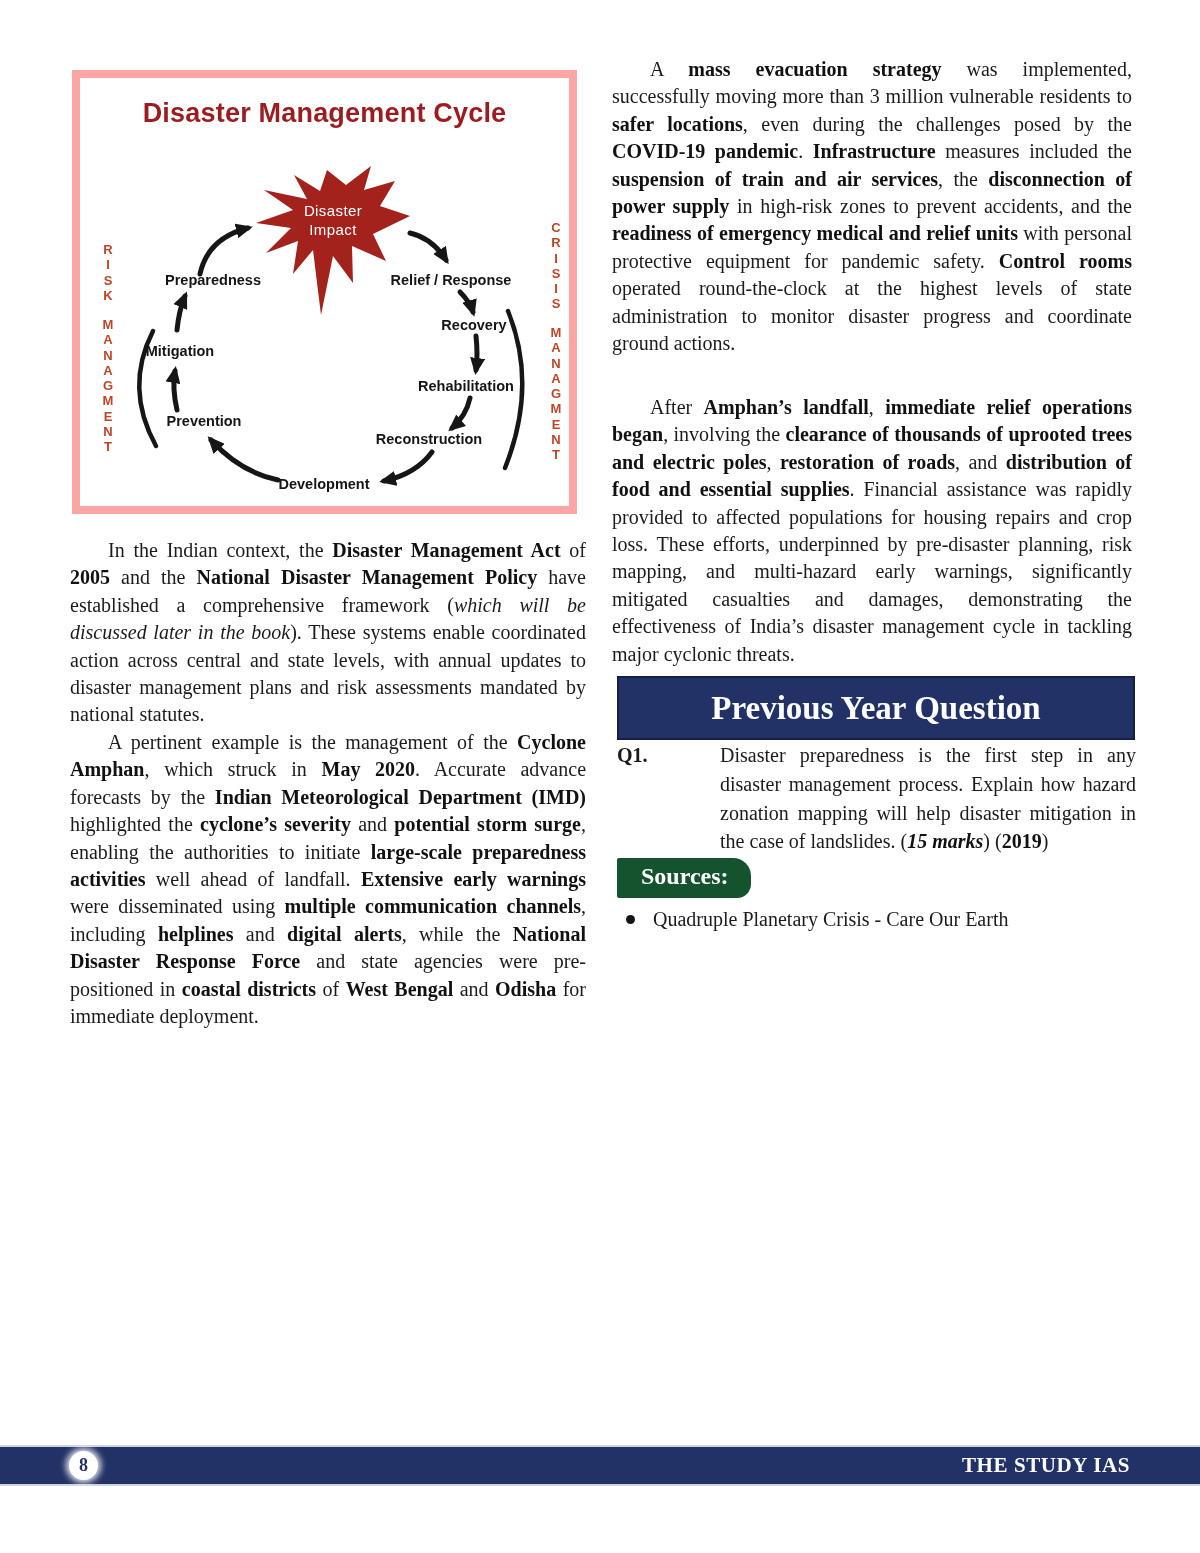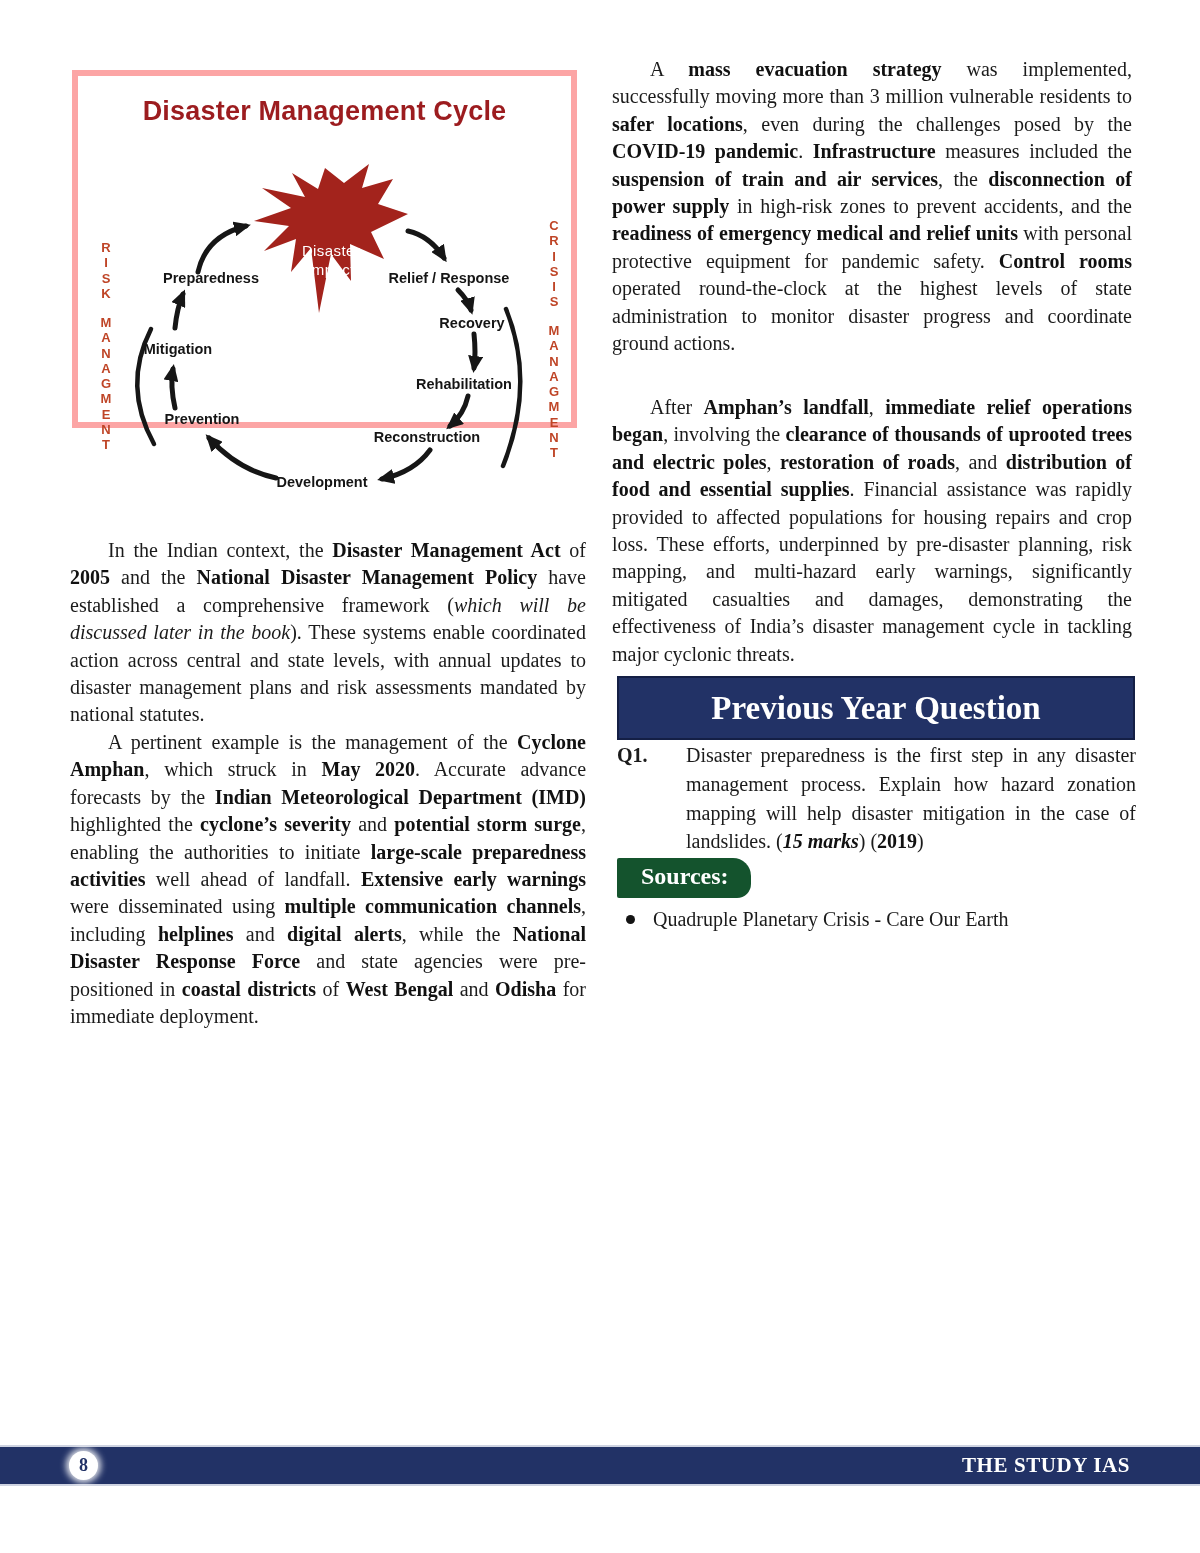--- a/index.html
+++ b/index.html
@@ -4,33 +4,33 @@
 <style>
   * { margin:0; padding:0; box-sizing:border-box; }
   html,body { background:#ffffff; }
   .page {
     position:relative; width:1200px; height:1553px; background:#ffffff;
     font-family:"Liberation Serif", serif; color:#1b1b1b; overflow:hidden;
   }
 
   
   .diagram {
-    position:absolute; left:72px; top:70px; width:505px; height:358px;
-    border:6px solid #fca5a5; background:#ffffff;
+    position:absolute; left:72px; top:70px; width:505px; height:444px;
+    border:8px solid #fca5a5; background:#ffffff;
   }
   .d-title {
     position:absolute; left:0; right:0; top:20px; text-align:center;
     font-family:"Liberation Sans", sans-serif; font-weight:bold;
     font-size:27px; color:#9c1c1f; letter-spacing:.2px;
   }
   .d-svg { position:absolute; left:0; top:0; width:505px; height:461px; }
   .impact-label {
     position:absolute; left:253px; top:142px; transform:translate(-50%,-50%);
     text-align:center; color:#ffffff; font-family:"Liberation Sans", sans-serif;
-    font-size:15px; line-height:19px; letter-spacing:.4px;margin-top:42px;
+    font-size:15px; line-height:19px; letter-spacing:.4px;
   }
   .node {
     position:absolute; transform:translate(-50%,-50%); white-space:nowrap;
     font-family:"Liberation Sans", sans-serif; font-weight:bold;
     font-size:14.5px; color:#151515;
   }
   .vword {
     position:absolute; transform:translateX(-50%);
     display:flex; flex-direction:column; align-items:center;
     font-family:"Liberation Sans", sans-serif; font-weight:bold;
@@ -50,21 +50,21 @@
   
   .banner {
     position:absolute; left:617px; top:676px; width:518px; height:64px;
     background:#223266; border:2px solid #141f45;
     display:flex; align-items:center; justify-content:center;
     color:#ffffff; font-weight:bold; font-size:33px;
     font-family:"Liberation Serif", serif;
   }
 
   
-  .question { position:absolute; left:617px; top:741px; width:519px; display:flex; }
+  .question { position:absolute; left:617px; top:741px; width:519px; display:flex;gap:34px; }
   .qlabel { width:51px; flex:0 0 51px; font-weight:bold; font-size:20px; line-height:28.8px; }
   .qtext  { flex:1; font-size:20px; line-height:28.8px; text-align:justify;margin-left:18px; }
 
   
   .sources-label {
     position:absolute; left:617px; top:858px;
     background:#14532d; color:#ffffff; font-weight:bold; font-size:24px;
     padding:5px 22px 8px 24px; border-radius:2px 18px 14px 2px;
     font-family:"Liberation Serif", serif;
   }

